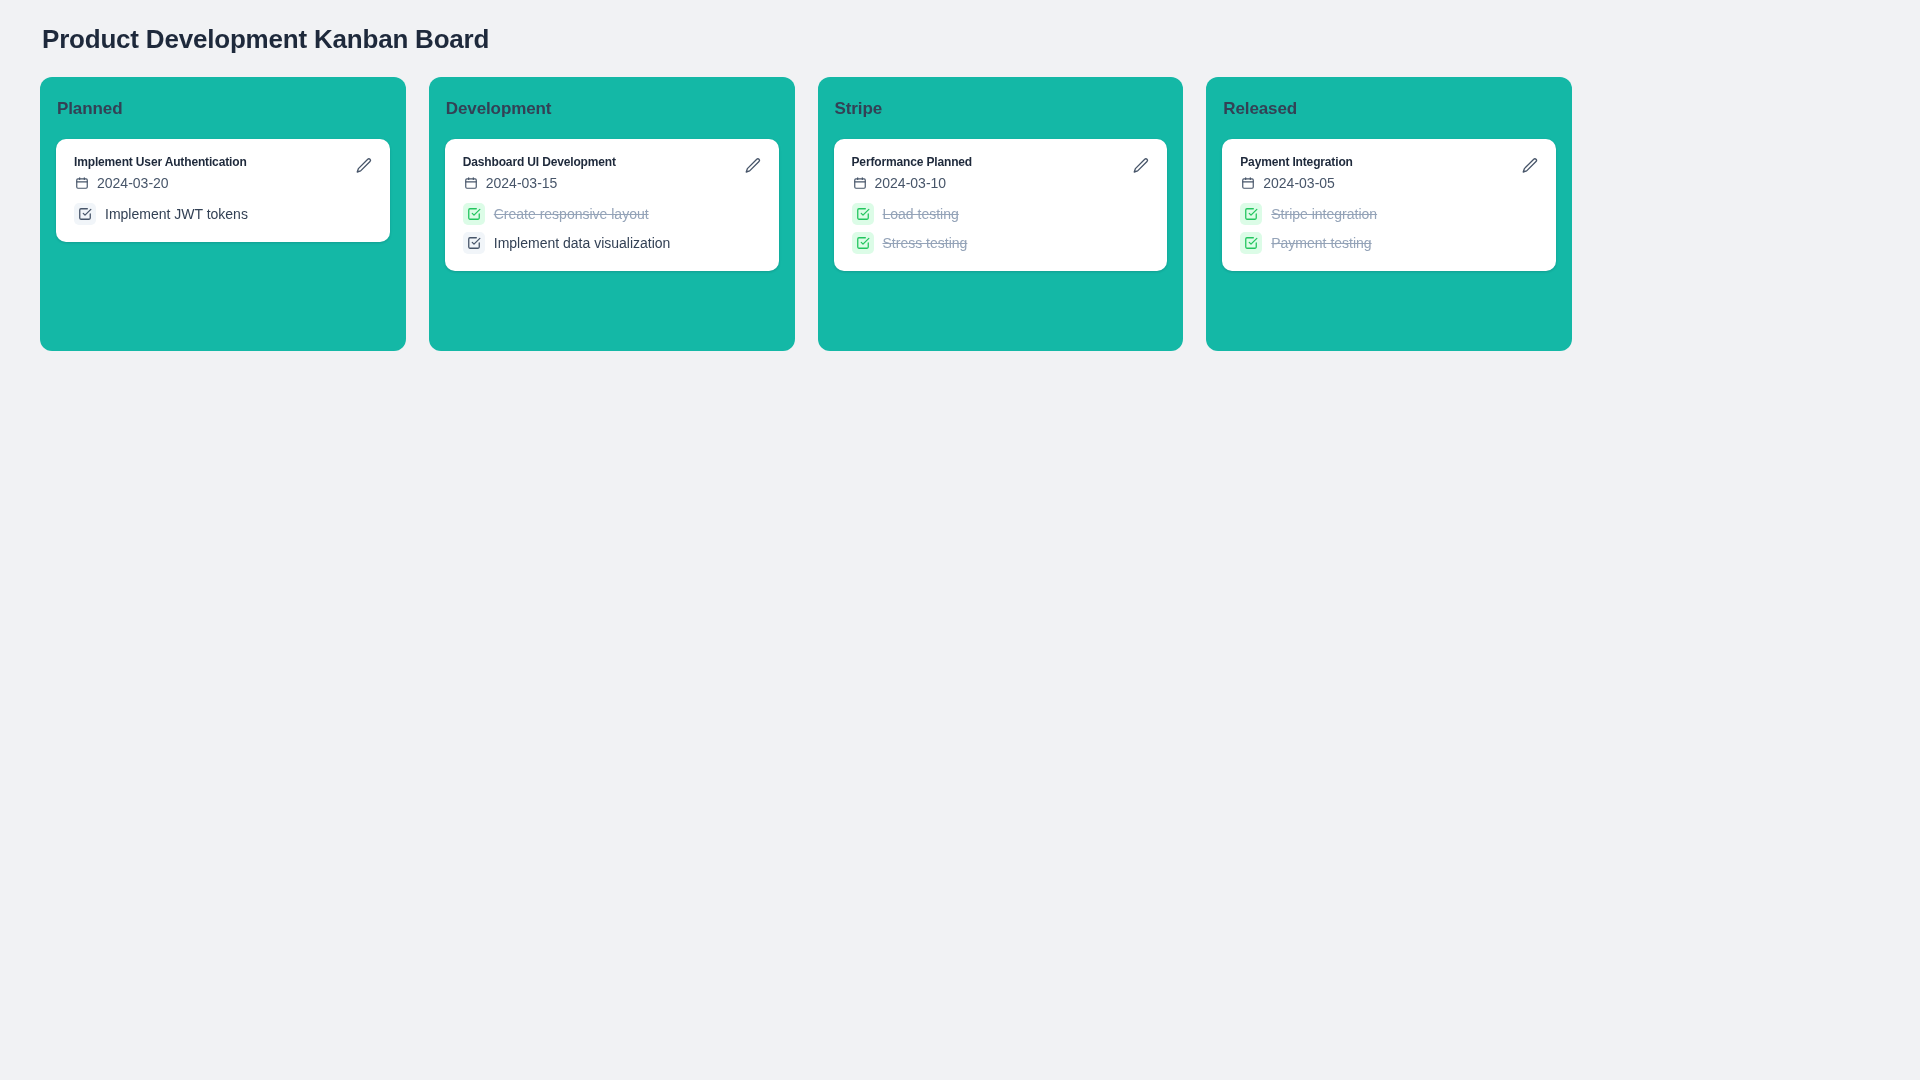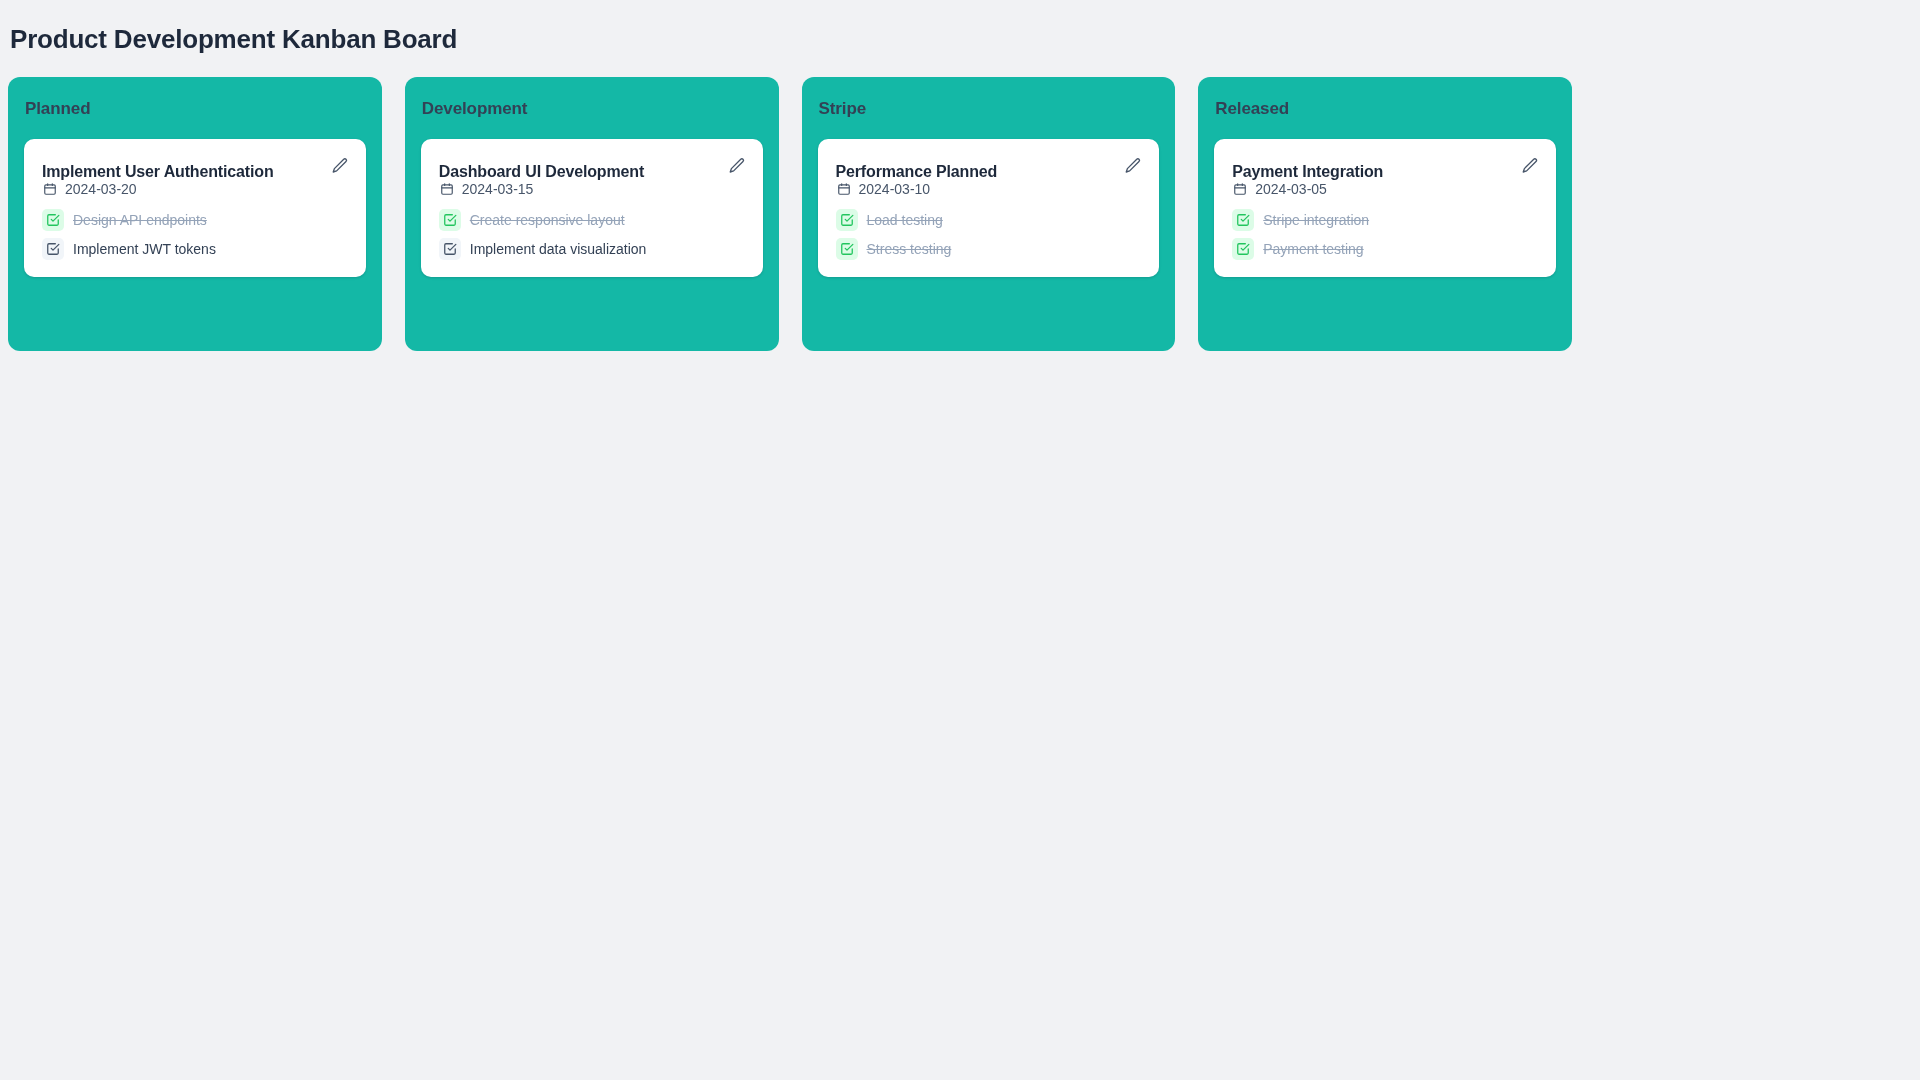--- a/index.html
+++ b/index.html
@@ -13,21 +13,21 @@
 
   body {
     background: #f1f2f4;
     font-family: "Liberation Sans", "DejaVu Sans", sans-serif;
     -webkit-font-smoothing: antialiased;
   }
 
   .page {
     width: 1608px;
     height: 1080px;
-    padding: 24px 36px 0 8px;
+    padding: 24px 36px 0 40px;
   }
 
   
   .page-title {
     font-size: 26px;
     font-weight: 700;
     color: #1e293b;
     letter-spacing: -0.2px;
     line-height: 1.2;
     margin: 0 0 22px 2px;
@@ -70,27 +70,26 @@
   }
 
   .card-head {
     display: flex;
     align-items: flex-start;
     justify-content: space-between;
     gap: 10px;
   }
 
   .card-title {
-    font-size: 16px;
+    font-size: 12px;
     font-weight: 700;
     color: #1e293b;
     line-height: 1.25;
     letter-spacing: -0.15px;
     flex: 1 1 auto;
-    margin-top: 7px;
   }
 
   .edit-button {
     flex: 0 0 auto;
     width: 20px;
     height: 20px;
     display: flex;
     align-items: center;
     justify-content: center;
     background: none;
@@ -185,29 +184,20 @@
                 <svg viewBox="0 0 24 24" width="14" height="14" fill="none" stroke="currentColor" stroke-width="2" stroke-linecap="round" stroke-linejoin="round">
                   <rect x="3" y="5" width="18" height="16" rx="2"></rect>
                   <line x1="3" y1="10" x2="21" y2="10"></line>
                   <line x1="8" y1="3" x2="8" y2="6"></line>
                   <line x1="16" y1="3" x2="16" y2="6"></line>
                 </svg>
               </span>
               <span>2024-03-20</span>
             </div>
             <div class="subtasks">
-              <div class="subtask done">
-                <span class="check-box">
-                  <svg viewBox="0 0 24 24" fill="none" stroke="currentColor" stroke-width="2.2" stroke-linecap="round" stroke-linejoin="round">
-                    <path d="M9 11l3 3L22 4"></path>
-                    <path d="M21 12v7a2 2 0 0 1-2 2H5a2 2 0 0 1-2-2V5a2 2 0 0 1 2-2h11"></path>
-                  </svg>
-                </span>
-                <span class="subtask-label">Design API endpoints</span>
-              </div>
               <div class="subtask todo">
                 <span class="check-box">
                   <svg viewBox="0 0 24 24" fill="none" stroke="currentColor" stroke-width="2.2" stroke-linecap="round" stroke-linejoin="round">
                     <path d="M9 11l3 3L22 4"></path>
                     <path d="M21 12v7a2 2 0 0 1-2 2H5a2 2 0 0 1-2-2V5a2 2 0 0 1 2-2h11"></path>
                   </svg>
                 </span>
                 <span class="subtask-label">Implement JWT tokens</span>
               </div>
             </div>

